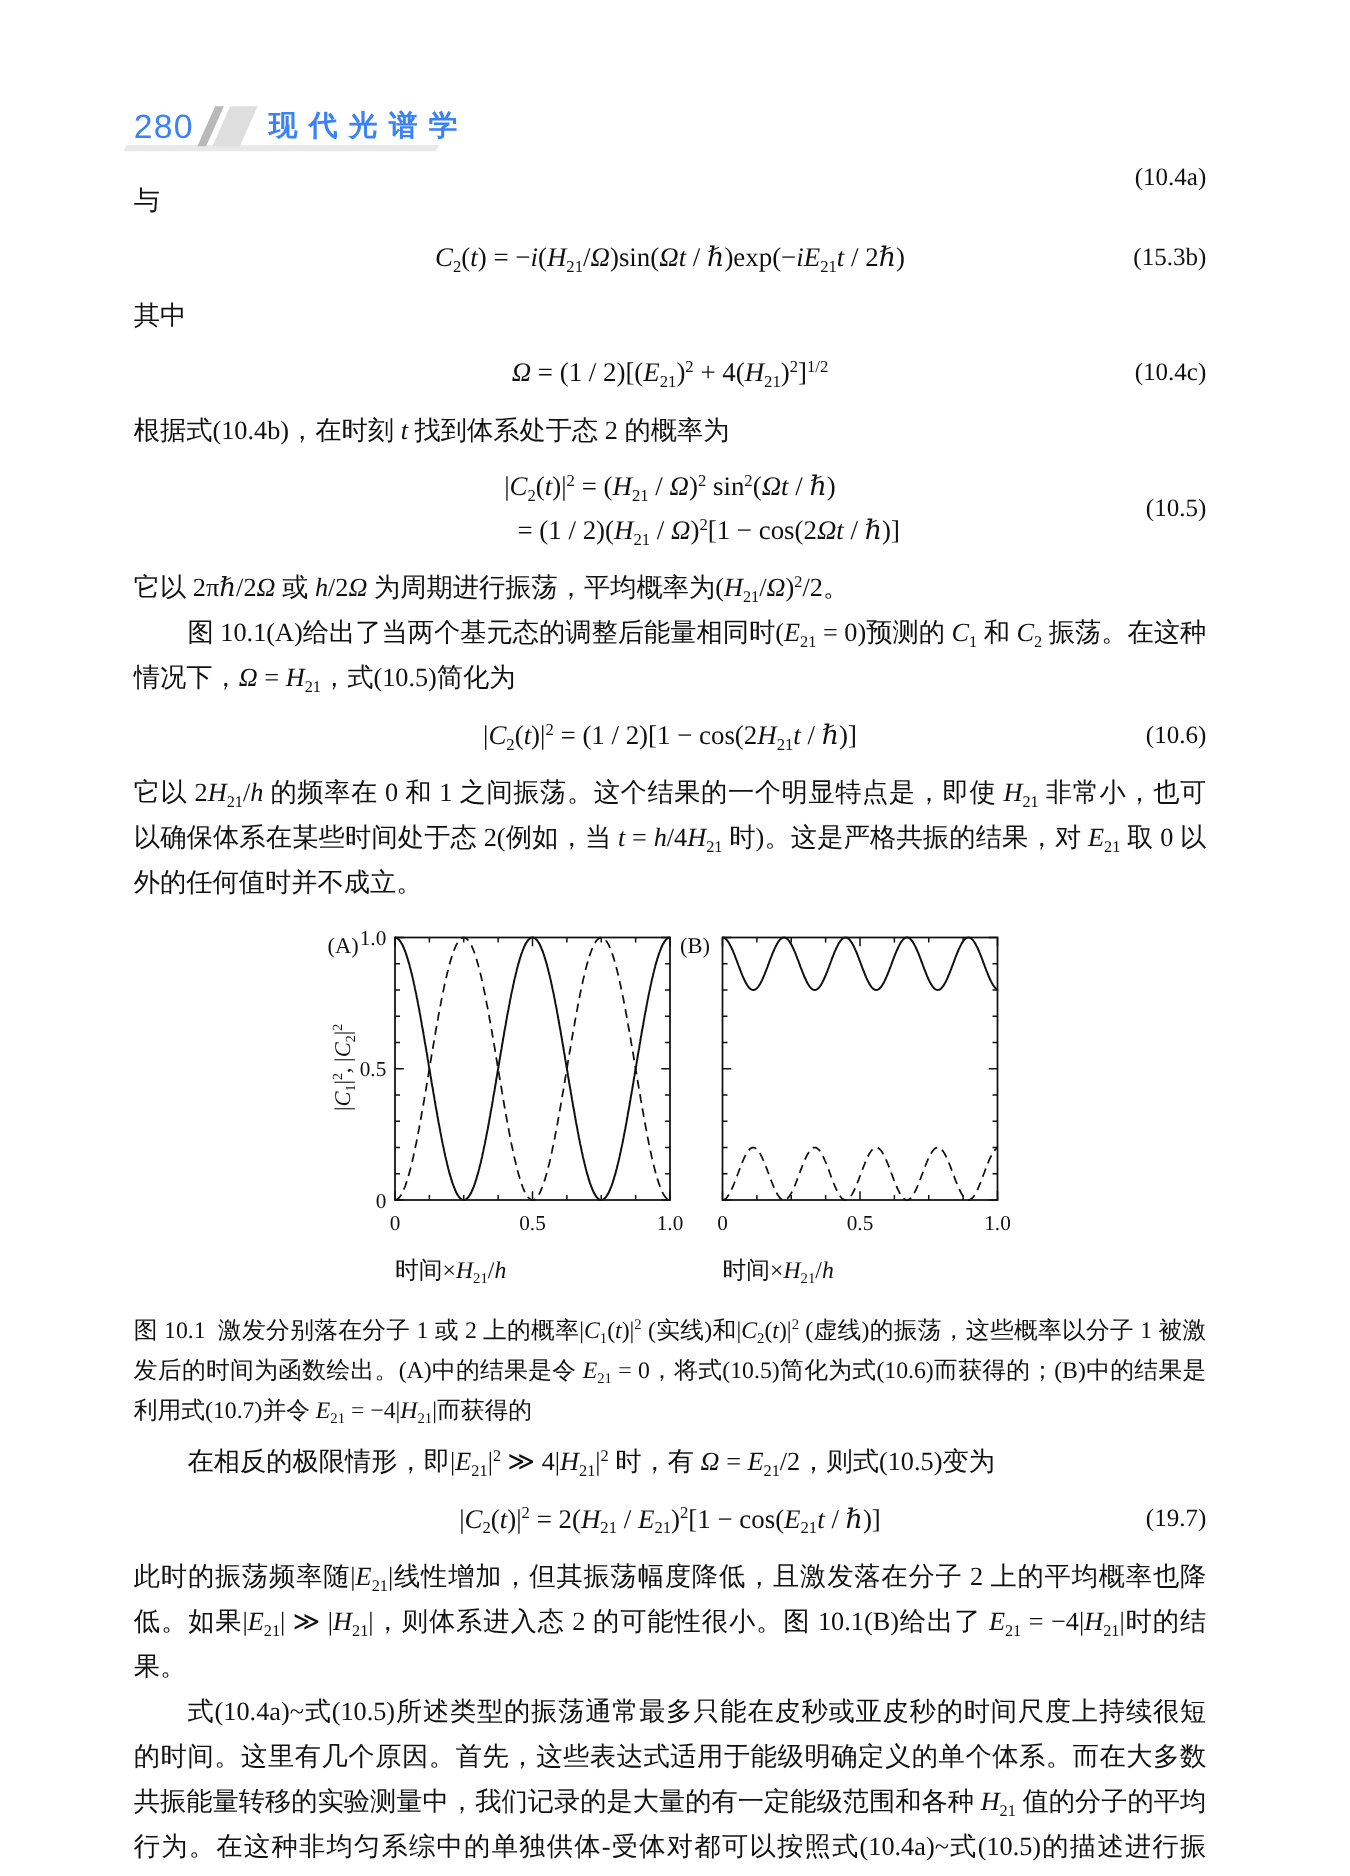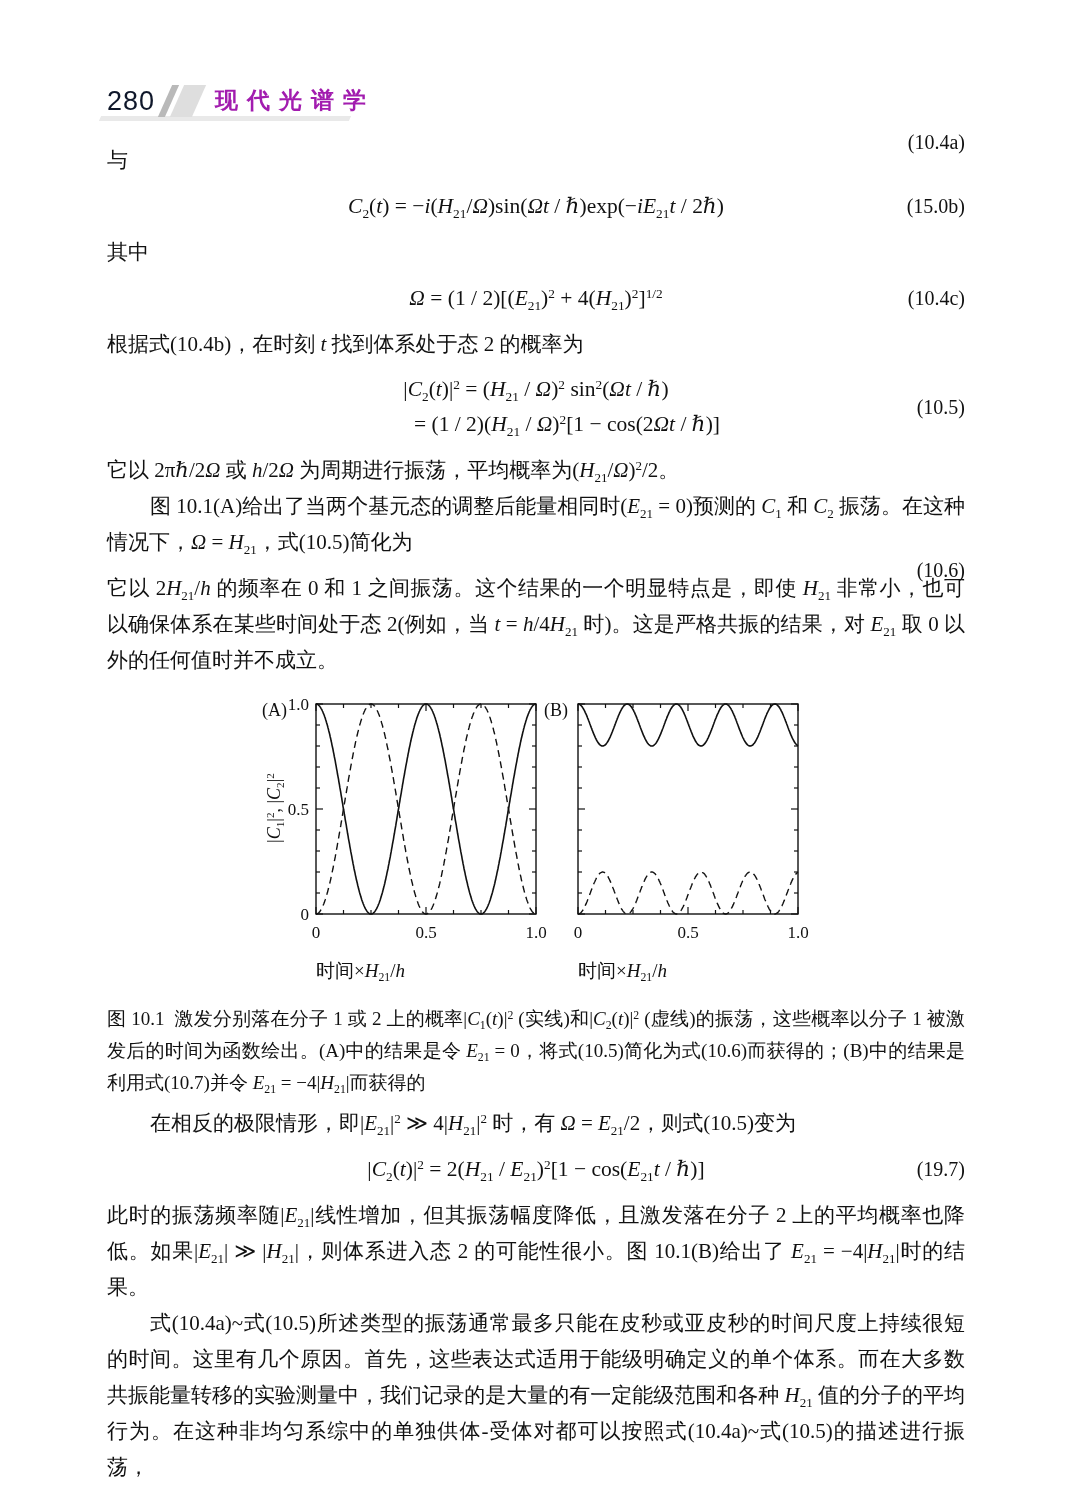--- a/index.html
+++ b/index.html
@@ -9,26 +9,26 @@
     box-sizing:border-box;
     padding:84px 115px 40px 107px;
     background:#fff;
     color:#111;
     font-family:"Liberation Serif","DejaVu Serif",serif;
     font-size:21px;
     line-height:36px;
   }
   
   .hdr{display:flex;align-items:center;height:34px;margin-bottom:4px;}
-  .pagenum{font-size:27px;letter-spacing:1px;color:#0f172a;font-family:"Liberation Sans","DejaVu Sans",sans-serif;}
+  .pagenum{font-size:27px;letter-spacing:1px;color:#3b82f6;font-family:"Liberation Sans","DejaVu Sans",sans-serif;}
   .deco{display:flex;align-items:center;margin:0 16px 0 10px;height:32px;}
   .deco .s1{width:7px;height:32px;background:#b9b9b9;transform:skewX(-24deg);margin-right:5px;}
   .deco .s2{width:22px;height:32px;background:#dedede;transform:skewX(-24deg);}
   .hdr-underlay{position:absolute;left:100px;top:116px;width:250px;height:5px;background:#e9e9e9;transform:skewX(-24deg);}
-  .booktitle{font-weight:bold;font-size:23px;letter-spacing:9px;color:#a21caf;}
+  .booktitle{font-weight:bold;font-size:23px;letter-spacing:9px;color:#3b82f6;}
   
   .eq-row{position:relative;text-align:center;margin:10px 0;}
   .eq-body{font-size:21.5px;}
   .eq-tag{position:absolute;right:0;top:50%;transform:translateY(-50%);font-size:20px;}
   .eq-stack{display:inline-block;text-align:center;line-height:35px;}
   .ghost{visibility:hidden;}
   sub,sup{font-size:0.62em;line-height:0;}
   sub{vertical-align:-0.35em;}
   sup{vertical-align:0.55em;}
   
@@ -67,21 +67,21 @@
   <div class="sp-a"></div>
 
   <div class="eq-row">
     <span class="eq-tag">(10.4a)</span>
   </div>
 
   <p class="body">与</p>
 
   <div class="eq-row">
     <span class="eq-body"><i>C</i><sub>2</sub>(<i>t</i>) = −<i>i</i>(<i>H</i><sub>21</sub>/<i>Ω</i>)sin(<i>Ωt</i> / <i>ℏ</i>)exp(−<i>iE</i><sub>21</sub><i>t</i> / 2<i>ℏ</i>)</span>
-    <span class="eq-tag">(15.0b)</span>
+    <span class="eq-tag">(15.3b)</span>
   </div>
 
   <p class="body">其中</p>
 
   <div class="eq-row">
     <span class="eq-body"><i>Ω</i> = (1 / 2)[(<i>E</i><sub>21</sub>)<sup>2</sup> + 4(<i>H</i><sub>21</sub>)<sup>2</sup>]<sup>1/2</sup></span>
     <span class="eq-tag">(10.4c)</span>
   </div>
 
   <p class="body">根据式(10.4b)，在时刻 <i>t</i> 找到体系处于态 2 的概率为</p>
@@ -94,20 +94,21 @@
       </span>
     </span>
     <span class="eq-tag">(10.5)</span>
   </div>
 
   <p class="body">它以 2π<i>ℏ</i>/2<i>Ω</i> 或 <i>h</i>/2<i>Ω</i> 为周期进行振荡，平均概率为(<i>H</i><sub>21</sub>/<i>Ω</i>)<sup>2</sup>/2。</p>
 
   <p class="body indent">图 10.1(A)给出了当两个基元态的调整后能量相同时(<i>E</i><sub>21</sub> = 0)预测的 <i>C</i><sub>1</sub> 和 <i>C</i><sub>2</sub> 振荡。在这种情况下，<i>Ω</i> = <i>H</i><sub>21</sub>，式(10.5)简化为</p>
 
   <div class="eq-row">
+    <span class="eq-body">|<i>C</i><sub>2</sub>(<i>t</i>)|<sup>2</sup> = (1 / 2)[1 − cos(2<i>H</i><sub>21</sub><i>t</i> / <i>ℏ</i>)]</span>
     <span class="eq-tag">(10.6)</span>
   </div>
 
   <p class="body">它以 2<i>H</i><sub>21</sub>/<i>h</i> 的频率在 0 和 1 之间振荡。这个结果的一个明显特点是，即使 <i>H</i><sub>21</sub> 非常小，也可以确保体系在某些时间处于态 2(例如，当 <i>t</i> = <i>h</i>/4<i>H</i><sub>21</sub> 时)。这是严格共振的结果，对 <i>E</i><sub>21</sub> 取 0 以外的任何值时并不成立。</p>
 
   <figure>
     <div class="fig-row">
       <div class="panel panel-a">
         <div class="panel-label">(A)</div>
         <div class="ylabel">|<i>C</i><sub>1</sub>|<sup>2</sup>, |<i>C</i><sub>2</sub>|<sup>2</sup></div>

